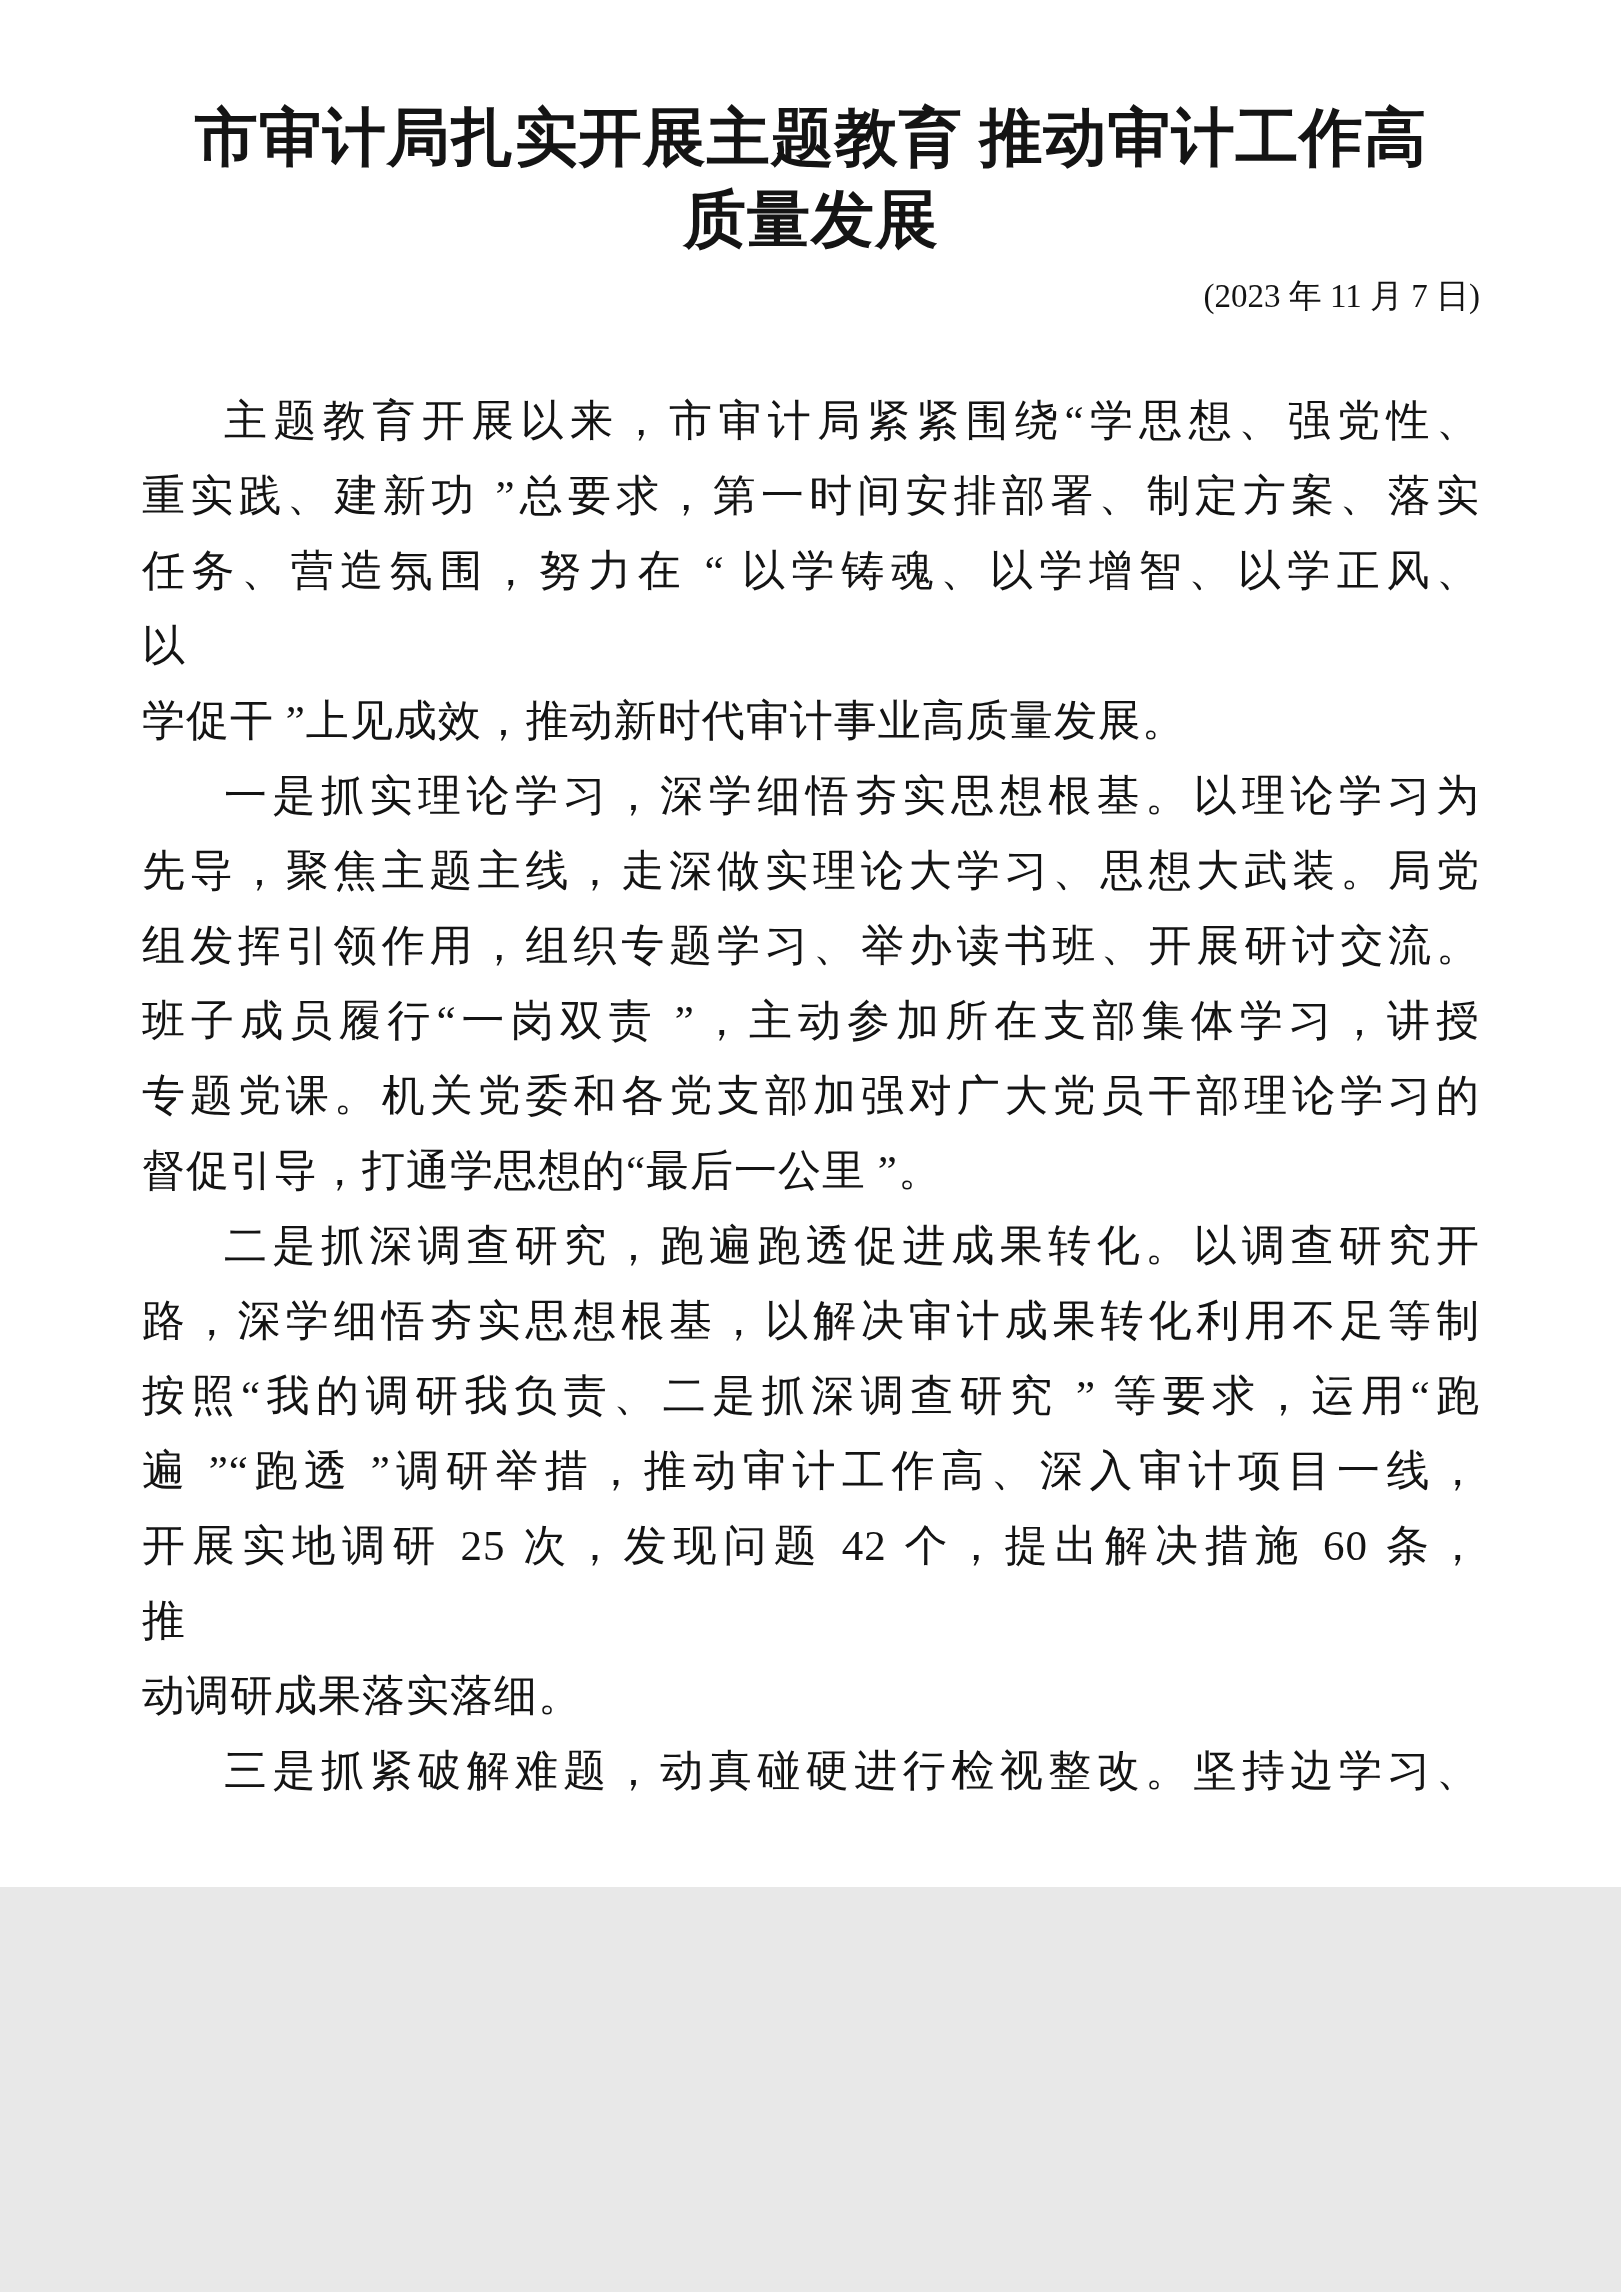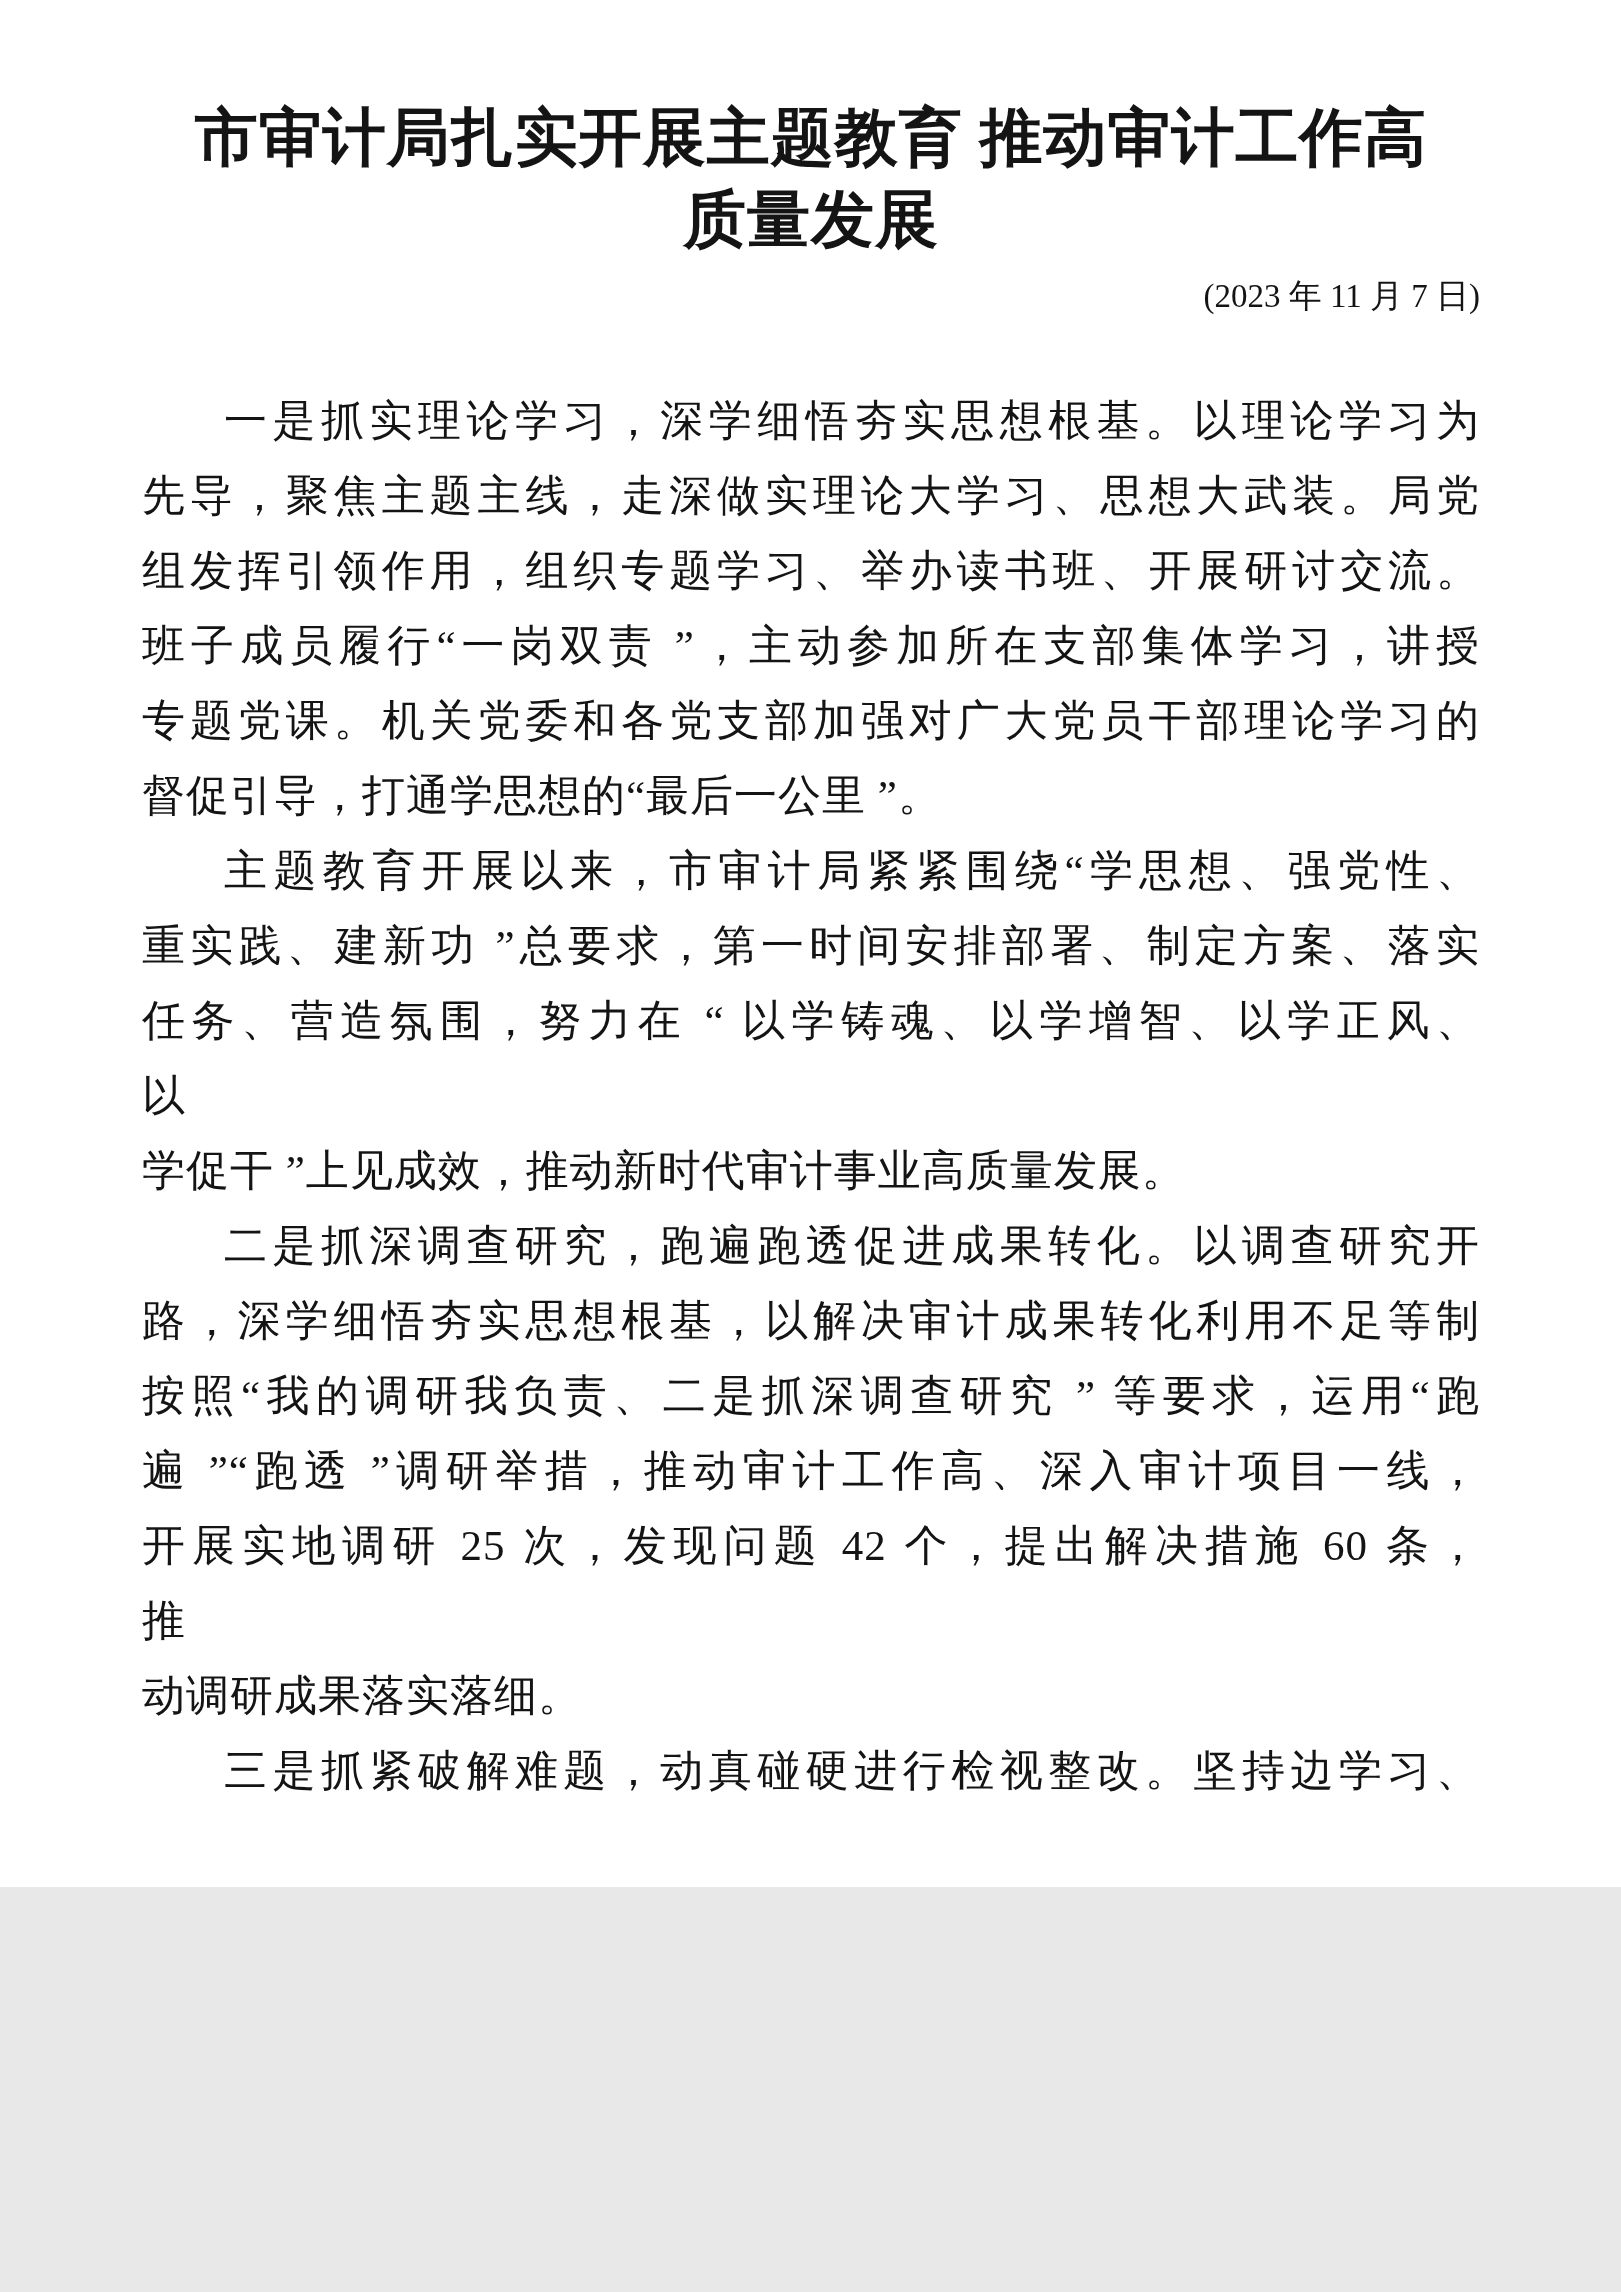--- a/index.html
+++ b/index.html
@@ -66,33 +66,33 @@
 <body>
 
 <div class="page">
   <div class="title">
     <div>市审计局扎实开展主题教育 推动审计工作高</div>
     <div>质量发展</div>
   </div>
   <div class="date">(2023 年 11 月 7 日)</div>
   <div class="doc-body">
       <div class="paragraph">
+        <div class="para-line first">主题教育开展以来，市审计局紧紧围绕“学思想、强党性、</div>
+        <div class="para-line">重实践、建新功 ”总要求，第一时间安排部署、制定方案、落实</div>
+        <div class="para-line">任务、营造氛围，努力在 “ 以学铸魂、以学增智、以学正风、</div>
+        <div class="para-line">以</div>
+        <div class="para-line nojust">学促干 ”上见成效，推动新时代审计事业高质量发展。</div>
+      </div>
+      <div class="paragraph">
         <div class="para-line first">一是抓实理论学习，深学细悟夯实思想根基。以理论学习为</div>
         <div class="para-line">先导，聚焦主题主线，走深做实理论大学习、思想大武装。局党</div>
         <div class="para-line">组发挥引领作用，组织专题学习、举办读书班、开展研讨交流。</div>
         <div class="para-line">班子成员履行“一岗双责 ”，主动参加所在支部集体学习，讲授</div>
         <div class="para-line">专题党课。机关党委和各党支部加强对广大党员干部理论学习的</div>
         <div class="para-line nojust">督促引导，打通学思想的“最后一公里 ”。</div>
-      </div>
-      <div class="paragraph">
-        <div class="para-line first">主题教育开展以来，市审计局紧紧围绕“学思想、强党性、</div>
-        <div class="para-line">重实践、建新功 ”总要求，第一时间安排部署、制定方案、落实</div>
-        <div class="para-line">任务、营造氛围，努力在 “ 以学铸魂、以学增智、以学正风、</div>
-        <div class="para-line">以</div>
-        <div class="para-line nojust">学促干 ”上见成效，推动新时代审计事业高质量发展。</div>
       </div>
       <div class="paragraph">
         <div class="para-line first">二是抓深调查研究，跑遍跑透促进成果转化。以调查研究开</div>
         <div class="para-line">路，深学细悟夯实思想根基，以解决审计成果转化利用不足等制</div>
         <div class="para-line">按照“我的调研我负责、二是抓深调查研究 ” 等要求，运用“跑</div>
         <div class="para-line">遍 ”“跑透 ”调研举措，推动审计工作高、深入审计项目一线，</div>
         <div class="para-line">开展实地调研 25 次，发现问题 42 个，提出解决措施 60 条，</div>
         <div class="para-line">推</div>
         <div class="para-line nojust">动调研成果落实落细。</div>
       </div>

